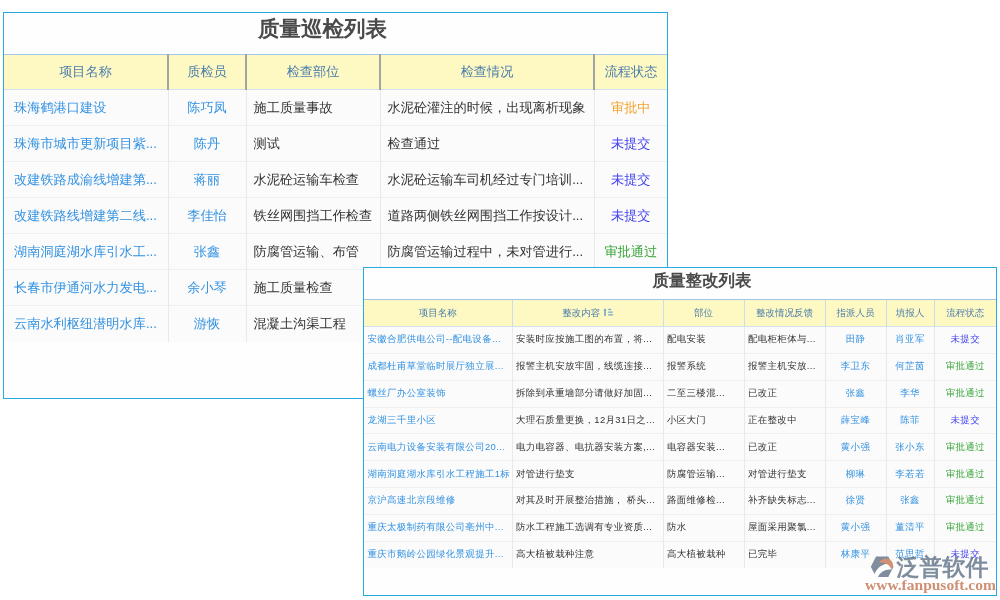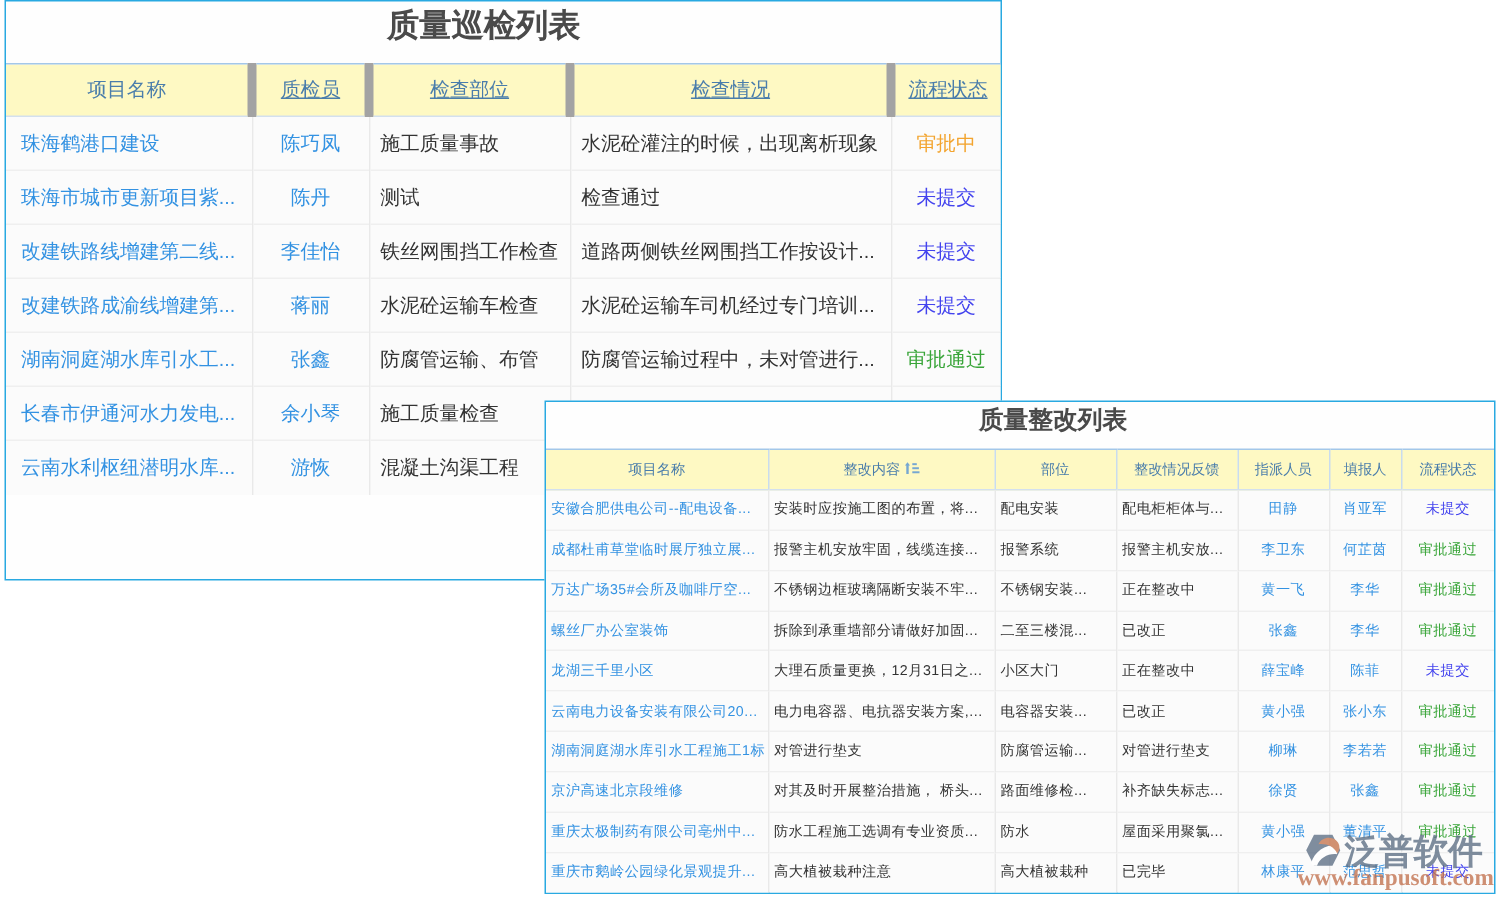--- a/index.html
+++ b/index.html
@@ -1,29 +1,29 @@
 <!DOCTYPE html>
 <html><head>
 <meta charset="utf-8">
 <style>
 * { margin:0; padding:0; box-sizing:border-box; }
 html,body { width:1000px; height:600px; background:#fff; overflow:hidden;
   font-family:"Liberation Sans", sans-serif; }
 .panel { position:absolute; background:#fefefe; border:1px solid #29a9e1; }
-.p1 { left:3px; top:0; width:665px; height:387px; }
+.p1 { left:3px; top:12px; width:665px; height:387px; }
 .p2 { left:363px; top:267px; width:634px; height:329px; }
 .tt1 { height:41px; line-height:33px; text-align:center; font-size:21.5px;
   font-weight:bold; color:#4a4a4a; padding-right:26px; }
 .tt2 { height:31px; line-height:25px; text-align:center; font-size:16.5px;
   font-weight:bold; color:#4a4a4a; padding-left:44px; }
 table { border-collapse:collapse; table-layout:fixed; width:663px; }
 .p2 table { width:632px; }
 th { background:#fef9c3; color:#4a7dab; font-weight:normal; text-align:center; }
 .p1 th { height:35px; font-size:13.2px; border-top:1px solid #a3c7e9; border-bottom:1px solid #d3e0ee; }
-.p1 th + th { border-left:6px solid #a3a3a3;text-decoration:underline; }
+.p1 th + th { border-left:2px solid #a3a3a3; }
 .p1 td { height:36px; font-size:13.2px; border-top:1px solid #efefef; background:#fbfbfb; }
 .p1 td + td { border-left:1px solid #e9e9e9; }
 .p2 th { height:27px; font-size:9.5px; border-top:1px solid #a3c7e9; border-bottom:1px solid #d3e0ee; }
 .p2 th + th { border-left:1px solid #c9dcee; }
 .p2 td { height:26.85px; font-size:9.45px; letter-spacing:0.35px; border-top:1px solid #efefef; background:#fbfbfb; }
 .p2 td + td { border-left:1px solid #e9e9e9; }
 .p1 tr:first-child td, .p2 tr:first-child td { border-top:none; }
 td { color:#333; white-space:nowrap; overflow:hidden; }
 td.l { text-align:left; padding-left:10px; padding-right:4px; }
 .p2 td.l { padding-left:3.5px; }
@@ -64,31 +64,31 @@
           <td class="c s2">审批中</td>
         </tr>
     <tr>
           <td class="l lk">珠海市城市更新项目紫...</td>
           <td class="c lk">陈丹</td>
           <td class="l">测试</td>
           <td class="l">检查通过</td>
           <td class="c s1">未提交</td>
         </tr>
     <tr>
+          <td class="l lk">改建铁路成渝线增建第...</td>
+          <td class="c lk">蒋丽</td>
+          <td class="l">水泥砼运输车检查</td>
+          <td class="l">水泥砼运输车司机经过专门培训...</td>
+          <td class="c s1">未提交</td>
+        </tr>
+    <tr>
           <td class="l lk">改建铁路线增建第二线...</td>
           <td class="c lk">李佳怡</td>
           <td class="l">铁丝网围挡工作检查</td>
           <td class="l">道路两侧铁丝网围挡工作按设计...</td>
-          <td class="c s1">未提交</td>
-        </tr>
-    <tr>
-          <td class="l lk">改建铁路成渝线增建第...</td>
-          <td class="c lk">蒋丽</td>
-          <td class="l">水泥砼运输车检查</td>
-          <td class="l">水泥砼运输车司机经过专门培训...</td>
           <td class="c s1">未提交</td>
         </tr>
     <tr>
           <td class="l lk">湖南洞庭湖水库引水工...</td>
           <td class="c lk">张鑫</td>
           <td class="l">防腐管运输、布管</td>
           <td class="l">防腐管运输过程中，未对管进行...</td>
           <td class="c s3">审批通过</td>
         </tr>
     <tr>
@@ -148,29 +148,20 @@
     <tr>
           <td class="l lk">成都杜甫草堂临时展厅独立展...</td>
           <td class="l">报警主机安放牢固，线缆连接...</td>
           <td class="l">报警系统</td>
           <td class="l">报警主机安放...</td>
           <td class="c lk">李卫东</td>
           <td class="c lk">何芷茵</td>
           <td class="c s3">审批通过</td>
         </tr>
     <tr>
-          <td class="l lk">万达广场35#会所及咖啡厅空...</td>
-          <td class="l">不锈钢边框玻璃隔断安装不牢...</td>
-          <td class="l">不锈钢安装...</td>
-          <td class="l">正在整改中</td>
-          <td class="c lk">黄一飞</td>
-          <td class="c lk">李华</td>
-          <td class="c s3">审批通过</td>
-        </tr>
-    <tr>
           <td class="l lk">螺丝厂办公室装饰</td>
           <td class="l">拆除到承重墙部分请做好加固...</td>
           <td class="l">二至三楼混...</td>
           <td class="l">已改正</td>
           <td class="c lk">张鑫</td>
           <td class="c lk">李华</td>
           <td class="c s3">审批通过</td>
         </tr>
     <tr>
           <td class="l lk">龙湖三千里小区</td>

